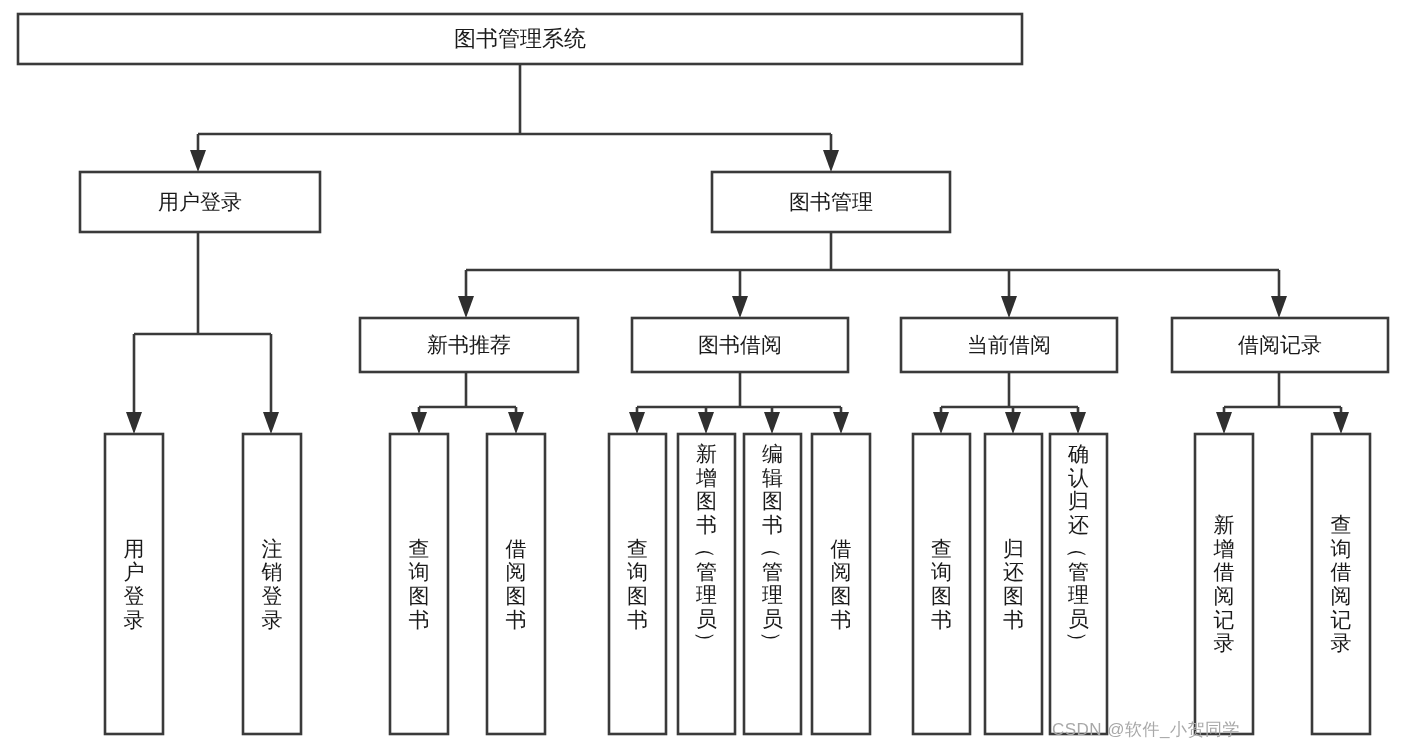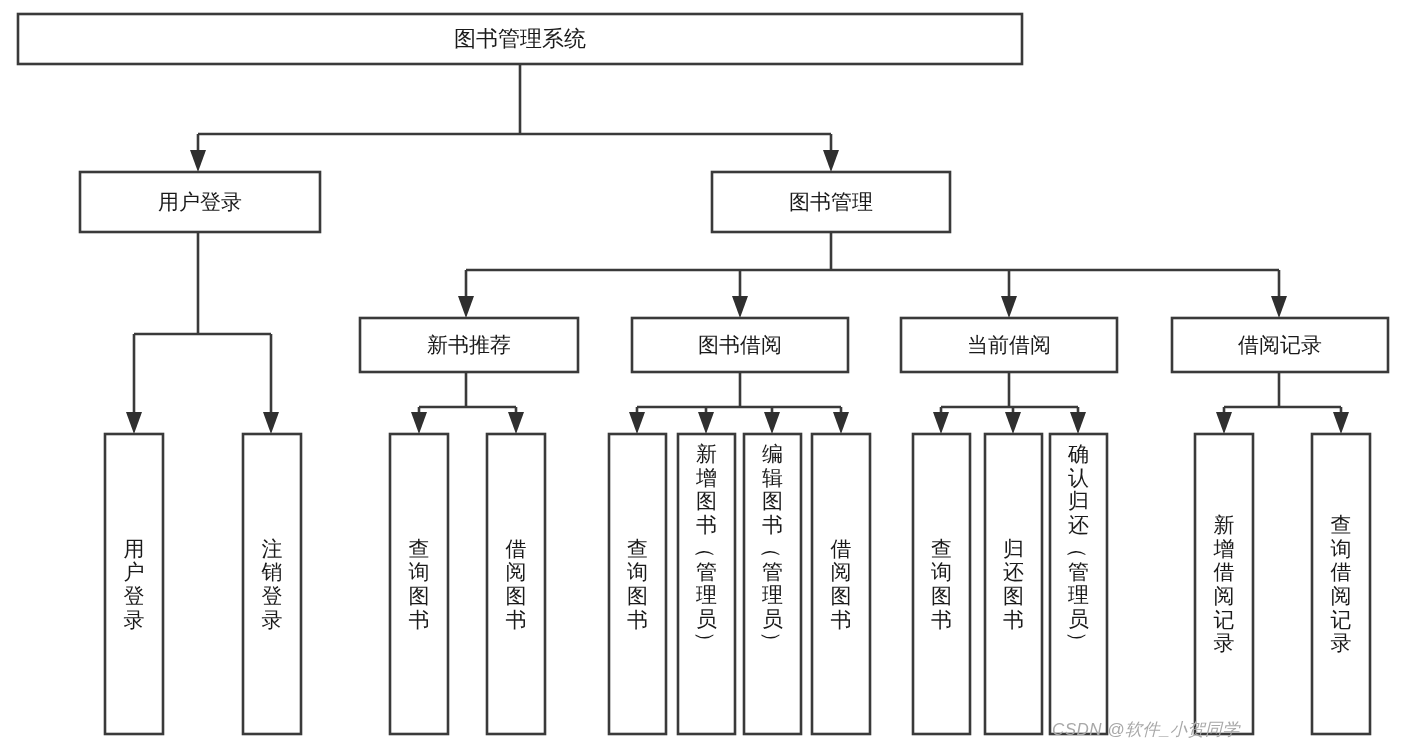--- a/index.html
+++ b/index.html
@@ -75,21 +75,20 @@
   }
   .watermark {
     position: absolute;
     right: 8px;
     bottom: 6px;
     font-family: "Liberation Sans", "DejaVu Sans", sans-serif;
     font-size: 17px;
     color: #a8a8a8;
     white-space: nowrap;
     letter-spacing: 0.5px;
-    font-style: italic;
   }
 </style>
 </head>
 <body>
 
 <div id="diagram-root">
 
   <svg class="canvas" viewBox="0 0 1405 747" xmlns="http://www.w3.org/2000/svg">
 
     <g>

